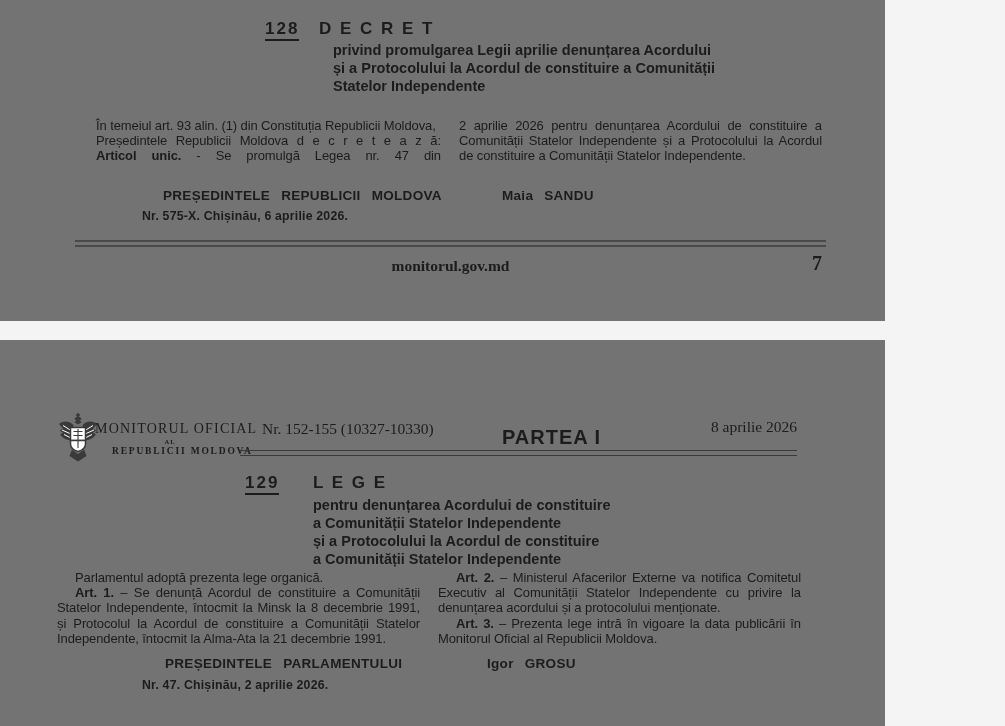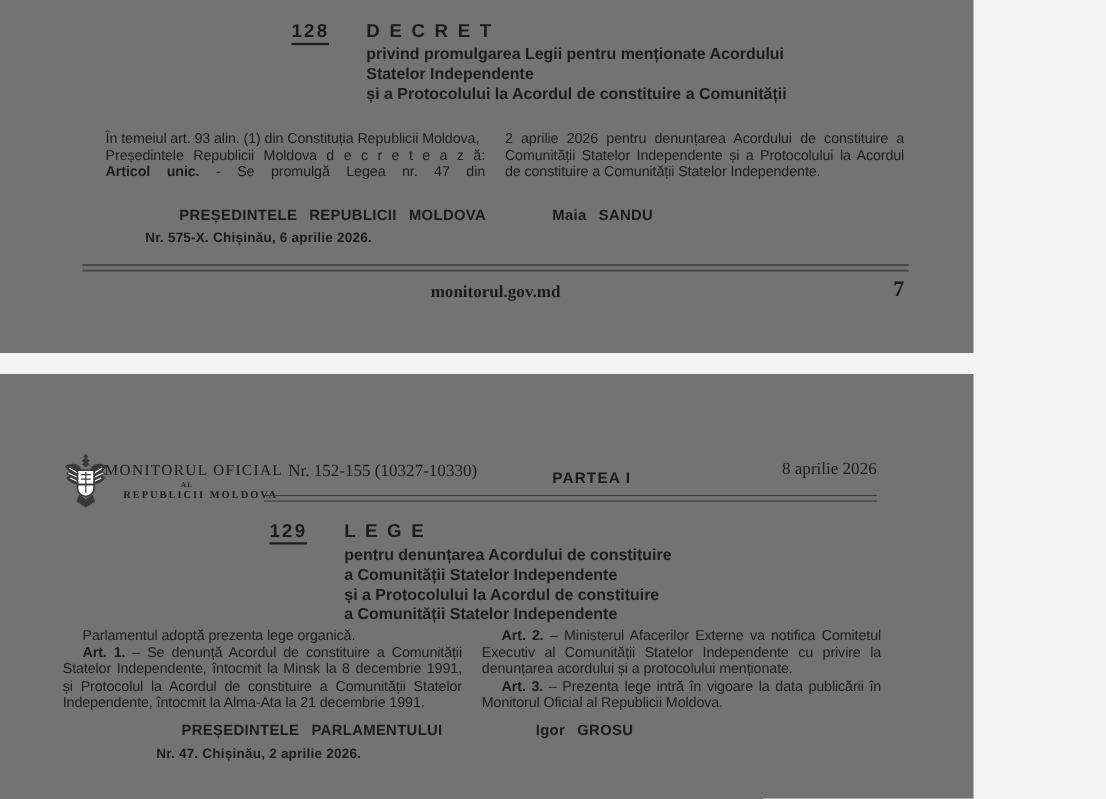--- a/index.html
+++ b/index.html
@@ -37,37 +37,37 @@
   .ref-line { font-weight:bold; font-size:12.3px; letter-spacing:0.2px; white-space:nowrap; }
 
   
   .rule-double { border-top:2px solid #4a4a4a; border-bottom:2px solid #4a4a4a; height:7px; }
   .rule-mast { border-top:1.5px solid #3a3a3a; border-bottom:1.5px solid #3a3a3a; height:5.5px; }
 
   .serif { font-family:"Liberation Serif", serif; }
 
   
   .p1-num   { left:265px; top:19px; }
-  .p1-title { left:333px; top:19px; }
+  .p1-title { left:319px; top:19px; }
   .p1-sub   { left:333px; top:41px; }
   .p1-cols  { left:78px;  top:118px; width:744px; }
   .p1-sig-role { left:163px; top:188px; }
   .p1-sig-name { left:502px; top:188px; }
-  .p1-ref   { left:132px; top:209px; }
+  .p1-ref   { left:142px; top:209px; }
   .p1-rule  { left:75px;  top:240px; width:751px; }
   .p1-site  { left:75px;  top:257px; width:751px; text-align:center; font-weight:bold; font-size:15.5px; }
   .p1-pagenum { right:63px; top:252px; font-weight:bold; font-size:20px; }
 
   
   .p2-logo  { left:57px;  top:72px; width:42px; height:50px; }
   .p2-mast-title { left:95px; top:81px; font-size:14px; letter-spacing:1.2px; white-space:nowrap; }
   .p2-mast-al    { left:155px; top:98px; width:30px; text-align:center; font-size:6.5px; font-weight:bold; letter-spacing:1px; }
   .p2-mast-sub   { left:112px; top:106px; font-size:9.5px; font-weight:bold; letter-spacing:1.8px; white-space:nowrap; }
   .p2-issue { left:262px; top:80px; font-size:15.5px; white-space:nowrap; }
-  .p2-part  { left:502px; top:86px; font-weight:bold; font-size:14px; letter-spacing:1px; white-space:nowrap; }
+  .p2-part  { left:502px; top:86px; font-weight:bold; font-size:20px; letter-spacing:1px; white-space:nowrap; }
   .p2-date  { left:700px; top:78px; width:97px; text-align:right; font-size:15.5px; white-space:nowrap; }
   .p2-rule  { left:240px; top:110px; width:557px; }
 
   
   .p2-num   { left:245px; top:133px; }
   .p2-title { left:313px; top:133px; }
   .p2-sub   { left:313px; top:156px; }
   .p2-cols  { left:57px;  top:230px; width:744px; }
   .p2-sig-role { left:142px; top:316px;padding-left:23px; }
   .p2-sig-name { left:487px; top:316px; }
@@ -77,23 +77,23 @@
 <body>
 
 <div class="canvas">
 
   <div class="page page-one">
 
     <span class="abs act-number p1-num">128</span>
     <span class="abs act-title p1-title">D E C R E T</span>
 
     <div class="abs p1-sub">
-      <div class="subtitle-line">privind promulgarea Legii pentru menționate Acordului</div>
+      <div class="subtitle-line">privind promulgarea Legii aprilie denunțarea Acordului</div>
+      <div class="subtitle-line">și a Protocolului la Acordul de constituire a Comunității</div>
       <div class="subtitle-line">Statelor Independente</div>
-      <div class="subtitle-line">și a Protocolului la Acordul de constituire a Comunității</div>
     </div>
 
     <div class="abs cols p1-cols">
       <div class="col">
         <p class="para indent"><span>În temeiul art. 93 alin. (1) din Constituția Republicii Moldova,</span></p>
         <p class="para indent stretch"><span>Președintele Republicii Moldova </span><span>d e c r e t e a z ă:</span></p>
         <p class="para indent stretch"><span class="b">Articol unic.</span><span> - Se promulgă Legea nr. 47 din</span></p>
       </div>
       <div class="col">
         <p class="para"><span>2 aprilie 2026 pentru denunțarea Acordului de constituire a Comunității Statelor Independente și a Protocolului la Acordul de constituire a Comunității Statelor Independente.</span></p>

